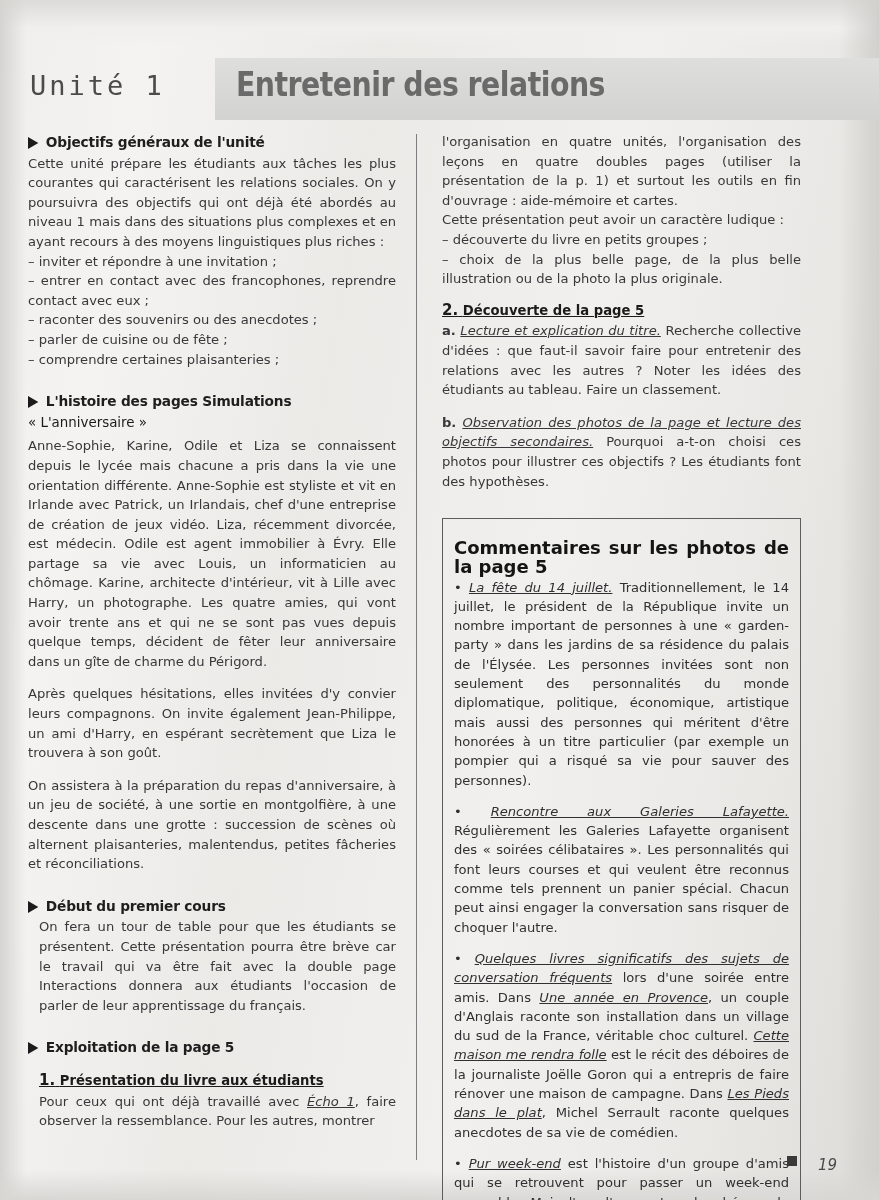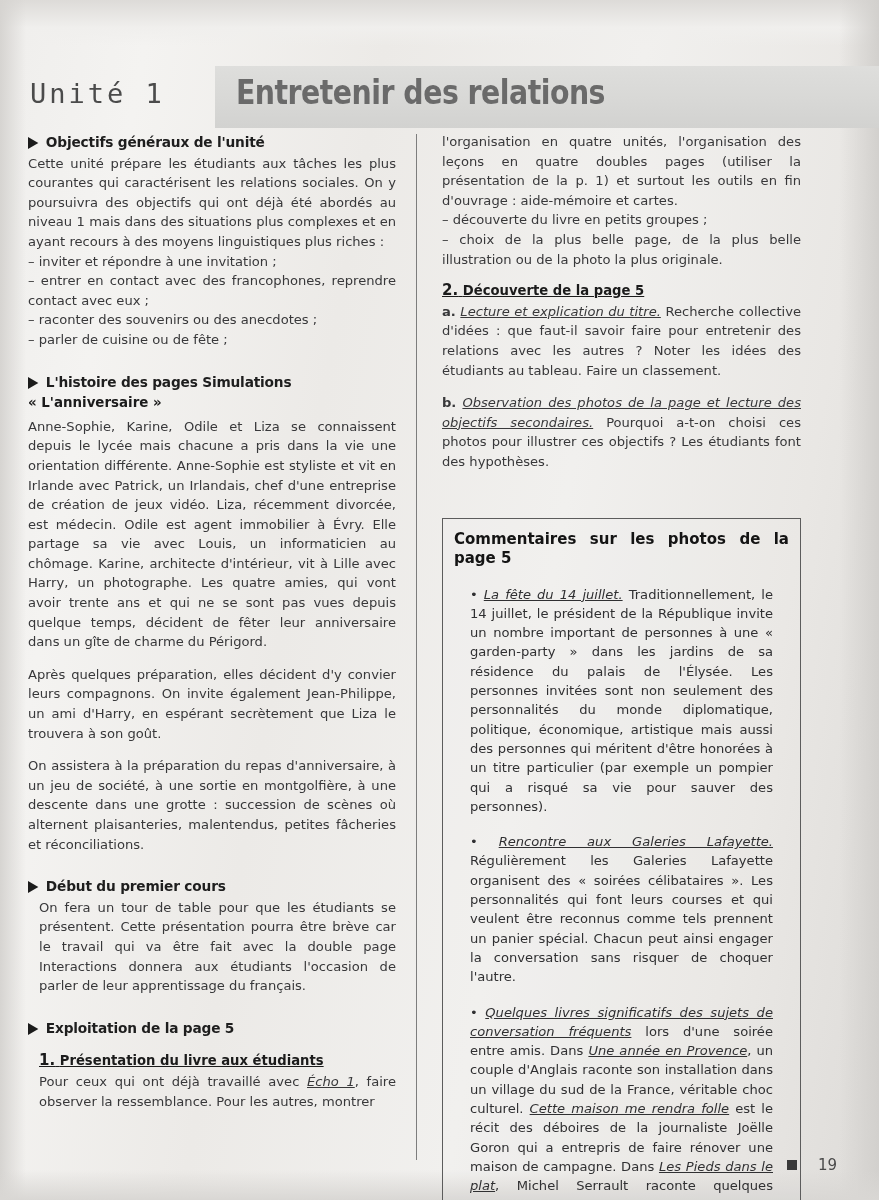--- a/index.html
+++ b/index.html
@@ -42,21 +42,21 @@
   .scan-shade-right {
     position: absolute; right: 0; top: 0; width: 40px; height: 1200px;
     background: linear-gradient(270deg, #d2d0cd 0%, rgba(240,239,237,0) 100%);
     pointer-events: none;
   }
 
   
   .header {
     position: absolute;
     left: 0; top: 58px;
-    width: 879px; height: 50px; margin-top: 8px;
+    width: 879px; height: 50px;
   }
   .header-band {
     position: absolute;
     left: 215px; top: 0;
     width: 664px; height: 62px;
     background: linear-gradient(180deg, #dededc 0%, #d8d8d6 55%, #d2d2d0 100%);
   }
   .header-unit {
     position: absolute;
     left: 30px; top: 12px;
@@ -130,21 +130,21 @@
 
   .sub {
     font-weight: bold;
     font-size: 13.2px;
     color: #1b1b1b;
     margin: 14px 0 1px 0;
     text-decoration: underline;
   }
   .sub .num { font-size: 15px; }
   .subtitle-quote {
-    font-weight: bold;
+    font-weight: normal;
     font-size: 13.4px;
     color: #1b1b1b;
     margin: 1px 0 4px 0;
   }
   i, .it { font-style: italic; text-decoration: underline; }
   b.lead { font-weight: bold; }
 
   .indent-block { padding-left: 11px; }
 
   
@@ -163,37 +163,38 @@
     background: rgba(255,255,255,0.05);
   }
   .savoir-title {
     font-weight: bold;
     font-size: 14px;
     color: #141414;
     margin: 0 0 3px 0;
   }
   .savoir-sub {
     font-weight: bold;
-    font-size: 15px;
+    font-size: 18px;
     color: #141414;
-    margin: 0 0 1px 0;
-  }
-  .savoir p { margin: 16px; }
+    margin: 8px 0 1px 0;
+  }
+  .savoir p { margin: 0; }
   .savoir p + p.bulleted { margin-top: 12px; }
 
   
   .folio {
     position: absolute;
     right: 42px;
     bottom: 26px;
     font-size: 15px;
     color: #4a4a4a;
     display: flex;
-    align-items: center;
+    align-items: flex-start;
     gap: 21px;
+    font-style: italic;
   }
   .folio .sq {
     width: 10px; height: 10px;
     background: #3a3a3a;
     display: inline-block;
   }
 </style>
 </head>
 <body>
 
@@ -215,27 +216,28 @@
   <div class="col col-left">
 
     <div class="sec sec-first">
       <span class="tri"></span><span>Objectifs généraux de l'unité</span>
     </div>
     <p class="para">Cette unité prépare les étudiants aux tâches les plus courantes qui caractérisent les relations sociales. On y poursuivra des objectifs qui ont déjà été abordés au niveau 1 mais dans des situations plus complexes et en ayant recours à des moyens linguistiques plus riches :</p>
     <p class="para tight">– inviter et répondre à une invitation ;</p>
     <p class="para">– entrer en contact avec des francophones, reprendre contact avec eux ;</p>
     <p class="para tight">– raconter des souvenirs ou des anecdotes ;</p>
     <p class="para tight">– parler de cuisine ou de fête ;</p>
+    <p class="para tight">– comprendre certaines plaisanteries ;</p>
 
     <div class="sec sec-spaced">
       <span class="tri"></span><span>L'histoire des pages Simulations</span>
     </div>
     <div class="subtitle-quote">« L'anniversaire »</div>
     <p class="para">Anne-Sophie, Karine, Odile et Liza se connaissent depuis le lycée mais chacune a pris dans la vie une orientation différente. Anne-Sophie est styliste et vit en Irlande avec Patrick, un Irlandais, chef d'une entreprise de création de jeux vidéo. Liza, récemment divorcée, est médecin. Odile est agent immobilier à Évry. Elle partage sa vie avec Louis, un informaticien au chômage. Karine, architecte d'intérieur, vit à Lille avec Harry, un photographe. Les quatre amies, qui vont avoir trente ans et qui ne se sont pas vues depuis quelque temps, décident de fêter leur anniversaire dans un gîte de charme du Périgord.</p>
-    <p class="para gap">Après quelques préparation, elles décident d'y convier leurs compagnons. On invite également Jean-Philippe, un ami d'Harry, en espérant secrètement que Liza le trouvera à son goût.</p>
+    <p class="para gap">Après quelques hésitations, elles invitées d'y convier leurs compagnons. On invite également Jean-Philippe, un ami d'Harry, en espérant secrètement que Liza le trouvera à son goût.</p>
     <p class="para gap">On assistera à la préparation du repas d'anniversaire, à un jeu de société, à une sortie en montgolfière, à une descente dans une grotte : succession de scènes où alternent plaisanteries, malentendus, petites fâcheries et réconciliations.</p>
 
     <div class="sec sec-spaced">
       <span class="tri"></span><span>Début du premier cours</span>
     </div>
     <div class="indent-block">
       <p class="para">On fera un tour de table pour que les étudiants se présentent. Cette présentation pourra être brève car le travail qui va être fait avec la double page Interactions donnera aux étudiants l'occasion de parler de leur apprentissage du français.</p>
     </div>
 
     <div class="sec sec-spaced">
@@ -243,20 +245,21 @@
     </div>
     <div class="indent-block">
       <div class="sub"><span class="num">1.</span> <span>Présentation du livre aux étudiants</span></div>
       <p class="para"><span>Pour ceux qui ont déjà travaillé avec </span><i>Écho 1</i><span>, faire observer la ressemblance. Pour les autres, montrer</span></p>
     </div>
 
   </div>
 
   <div class="col col-right">
     <p class="para">l'organisation en quatre unités, l'organisation des leçons en quatre doubles pages (utiliser la présentation de la p. 1) et surtout les outils en fin d'ouvrage : aide-mémoire et cartes.</p>
+    <p class="para tight">Cette présentation peut avoir un caractère ludique :</p>
     <p class="para tight">– découverte du livre en petits groupes ;</p>
     <p class="para">– choix de la plus belle page, de la plus belle illustration ou de la photo la plus originale.</p>
 
     <div style="height:12px"></div>
 
     <div class="sub" style="margin-top:0"><span class="num">2.</span> <span>Découverte de la page 5</span></div>
     <p class="para"><b class="lead">a.</b> <i>Lecture et explication du titre.</i><span> Recherche collective d'idées : que faut-il savoir faire pour entretenir des relations avec les autres ? Noter les idées des étudiants au tableau. Faire un classement.</span></p>
     <p class="para gap"><b class="lead">b.</b> <i>Observation des photos de la page et lecture des objectifs secondaires.</i><span> Pourquoi a-t-on choisi ces photos pour illustrer ces objectifs ? Les étudiants font des hypothèses.</span></p>
   </div>
 

